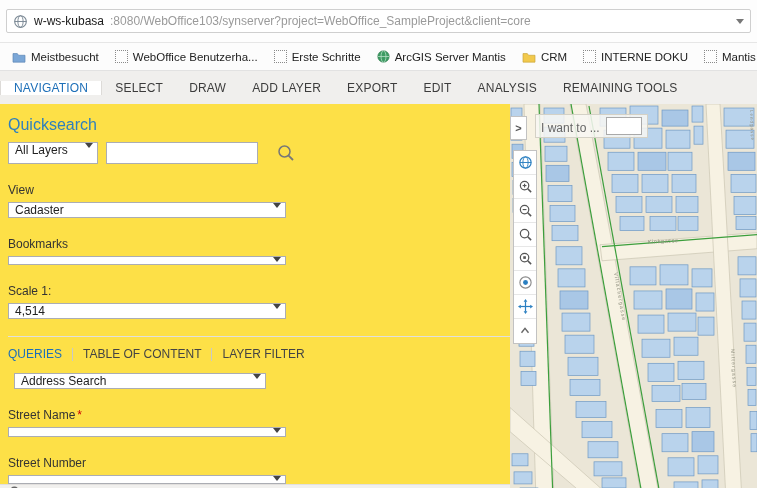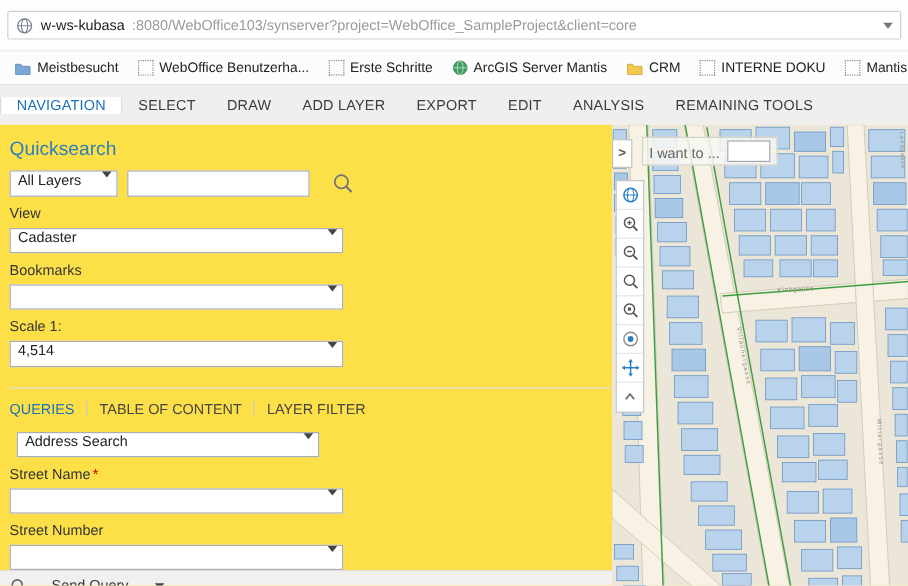--- a/index.html
+++ b/index.html
@@ -26,21 +26,21 @@
   .main{display:flex;height:396px}
   .left-panel{width:510px;display:flex;flex-direction:column;padding:10px 0 0 8px;background:#fde047}
   .qs-title{color:#2e7fbe;font-size:16px;margin:2px 0 8px 0}
   .qs-row{display:flex;align-items:center;gap:8px}
   .combo{display:flex;align-items:flex-start;height:22px;border:1px solid #abadb3;background:#fff;font-size:12px}
   .combo .val{flex:1;display:flex;align-items:center;padding:0 6px;white-space:nowrap;overflow:hidden}
   .combo .dd{width:17px;display:flex;align-items:center;justify-content:center}
   .combo .dd::after{content:"";border-left:4px solid transparent;border-right:4px solid transparent;border-top:5px solid #444}
   .w90{width:90px}.w275{width:278px}.w250{width:252px}
   .txt-input{width:152px;height:22px;border:1px solid #abadb3;padding:0 5px;font-size:12px;font-family:"Liberation Sans",sans-serif}
-  .fld-label{font-size:12px;color:#333;margin:7px 0 5px 0}
+  .fld-label{font-size:12px;color:#333;margin:19px 0 5px 0}
   .req{color:#cc0000;margin-left:2px}
   .subtabs{margin-top:17px;padding:10px 0 0 0;border-top:1px solid #e0e0e0;display:flex;align-items:center;font-size:12px}
   .st{color:#444}
   .st.active{color:#1d6fb8}
   .st-sep{width:1px;height:13px;background:#c8c8c8;margin:0 10px}
   .indent{margin-left:6px;margin-top:12px}
   .send-bar{margin-top:auto;margin-left:-8px;width:510px;height:26px;background:#f1f0ee;border-top:1px solid #e2e0de;display:flex;align-items:center;gap:20px;padding:0 8px;font-size:12px;color:#333}
   .caret-dn{width:0;height:0;border-left:4px solid transparent;border-right:4px solid transparent;border-top:5px solid #444;margin-left:2px}
 
   

